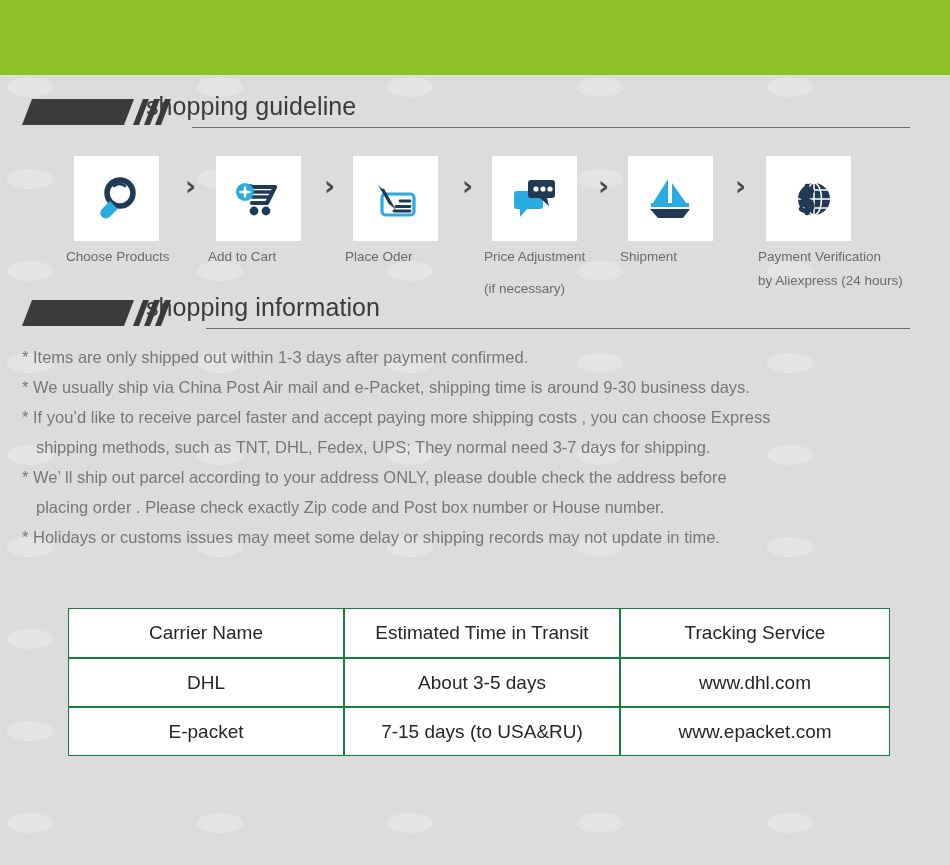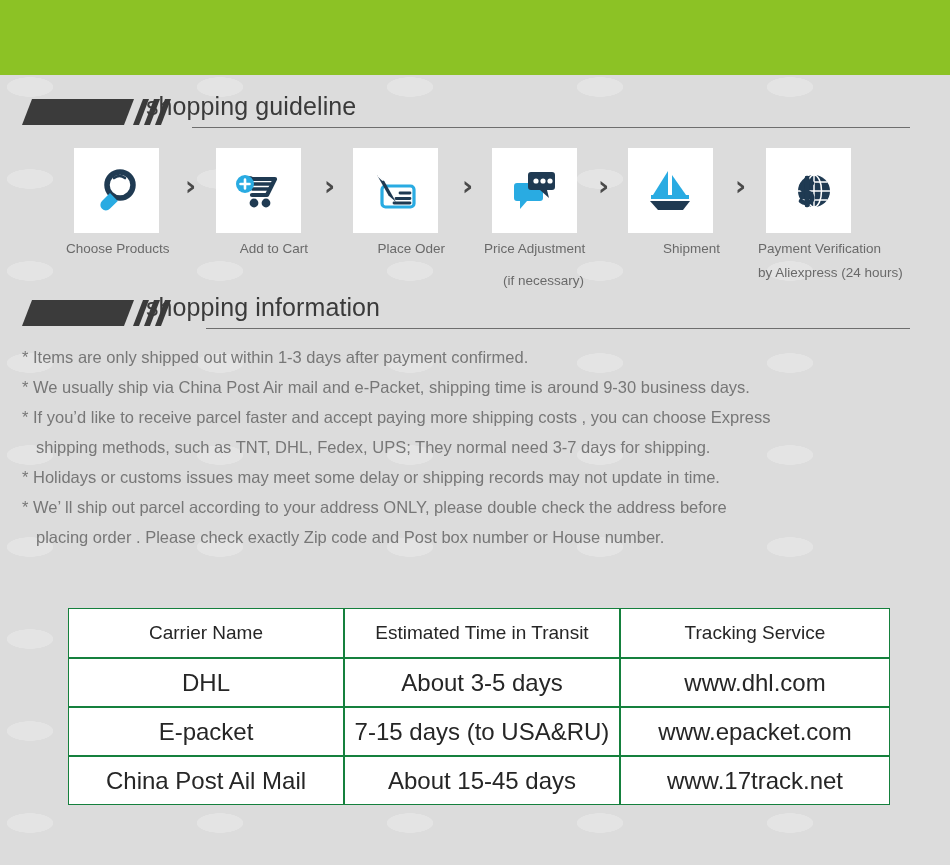--- a/index.html
+++ b/index.html
@@ -32,42 +32,42 @@
               clip-path:polygon(10px 0, 112px 0, 102px 26px, 0 26px); }
   .sh-slashes { position:absolute; left:138px; top:4px; width:40px; height:26px; }
   .sh-slashes i { position:absolute; top:0; width:6px; height:26px; background:#3b3b3b;
                   transform:skewX(-21deg); display:block; }
   .sh-title { position:absolute; left:146px; top:-3px; font-size:25px; color:#3a3a3a;
               letter-spacing:.1px; white-space:nowrap; }
   .sh-rule { position:absolute; height:1px; background:#6e6e6e; }
 
   
   .steps { position:absolute; left:0; top:140px; width:950px; height:135px; }
-  .step { position:absolute; top:8px; width:100px; text-align:right; }
+  .step { position:absolute; top:16px; width:100px; text-align:left; }
   .icon-box { width:85px; height:85px; background:#fff; margin:0 auto;
               display:flex; align-items:center; justify-content:center; }
   .icon-box svg { display:block; }
   .step-label { margin-top:8px; font-size:13.5px; color:#6a6a6a; line-height:16px; white-space:nowrap; }
   .chev { position:absolute; top:30px; font-size:27px; color:#4a4a4a; font-weight:bold;
           font-family:"DejaVu Sans", sans-serif; }
 
   
   .info { position:absolute; left:22px; top:342px; width:912px; }
   .info p { font-size:16.5px; color:#777777; line-height:30px; white-space:nowrap; }
   .info p .cont { display:block; padding-left:14px; }
 
   
   table.carriers { position:absolute; left:68px; top:608px; width:822px;
                    border-collapse:separate; border-spacing:0; }
   table.carriers td, table.carriers th {
      background:#ffffff; border:1px solid #15803d;
      text-align:center; font-weight:normal; color:#262626;
   }
   table.carriers th { font-size:19px; height:50px; }
-  table.carriers td { font-size:24px; height:49px; }
+  table.carriers td { font-size:19px; height:49px; }
   table.carriers .c0 { width:276px; }
   table.carriers .c1 { width:276px; }
   table.carriers .c2 { width:270px; }
 </style>
 </head>
 <body>
 
 <div class="watermark"></div>
 
 <div class="banner"></div>
@@ -183,23 +183,23 @@
   </div>
   <div class="sh-title">shopping information</div>
   <div class="sh-rule" style="left:206px; top:32px; width:704px;"></div>
 </div>
 
 <div class="info">
   <p><span>* Items are only shipped out within 1-3 days after payment confirmed.</span></p>
   <p><span>* We usually ship via China Post Air mail and e-Packet, shipping time is around 9-30 business days.</span></p>
   <p><span>* If you’d like to receive parcel faster and accept paying more shipping costs , you can choose Express</span>
      <span class="cont">shipping methods, such as TNT, DHL, Fedex, UPS; They normal need 3-7 days for shipping.</span></p>
-  <p><span>* Holidays or customs issues may meet some delay or shipping records may not update in time.</span></p>
   <p><span>* We’ ll ship out parcel according to your address ONLY, please double check the address before</span>
      <span class="cont">placing order . Please check exactly Zip code and Post box number or House number.</span></p>
+  <p><span>* Holidays or customs issues may meet some delay or shipping records may not update in time.</span></p>
 </div>
 
 <table class="carriers">
   <thead>
     <tr>
       <th class="c0">Carrier Name</th>
       <th class="c1">Estimated Time in Transit</th>
       <th class="c2">Tracking Service</th>
     </tr>
   </thead>
@@ -207,19 +207,14 @@
     <tr>
       <td class="c0">DHL</td>
       <td class="c1">About 3-5 days</td>
       <td class="c2">www.dhl.com</td>
     </tr>
     <tr>
       <td class="c0">E-packet</td>
       <td class="c1">7-15 days (to USA&amp;RU)</td>
       <td class="c2">www.epacket.com</td>
     </tr>
-    <tr>
-      <td class="c0">China Post Ail Mail</td>
-      <td class="c1">About 15-45 days</td>
-      <td class="c2">www.17track.net</td>
-    </tr>
   </tbody>
 </table>
 
 </body></html>

